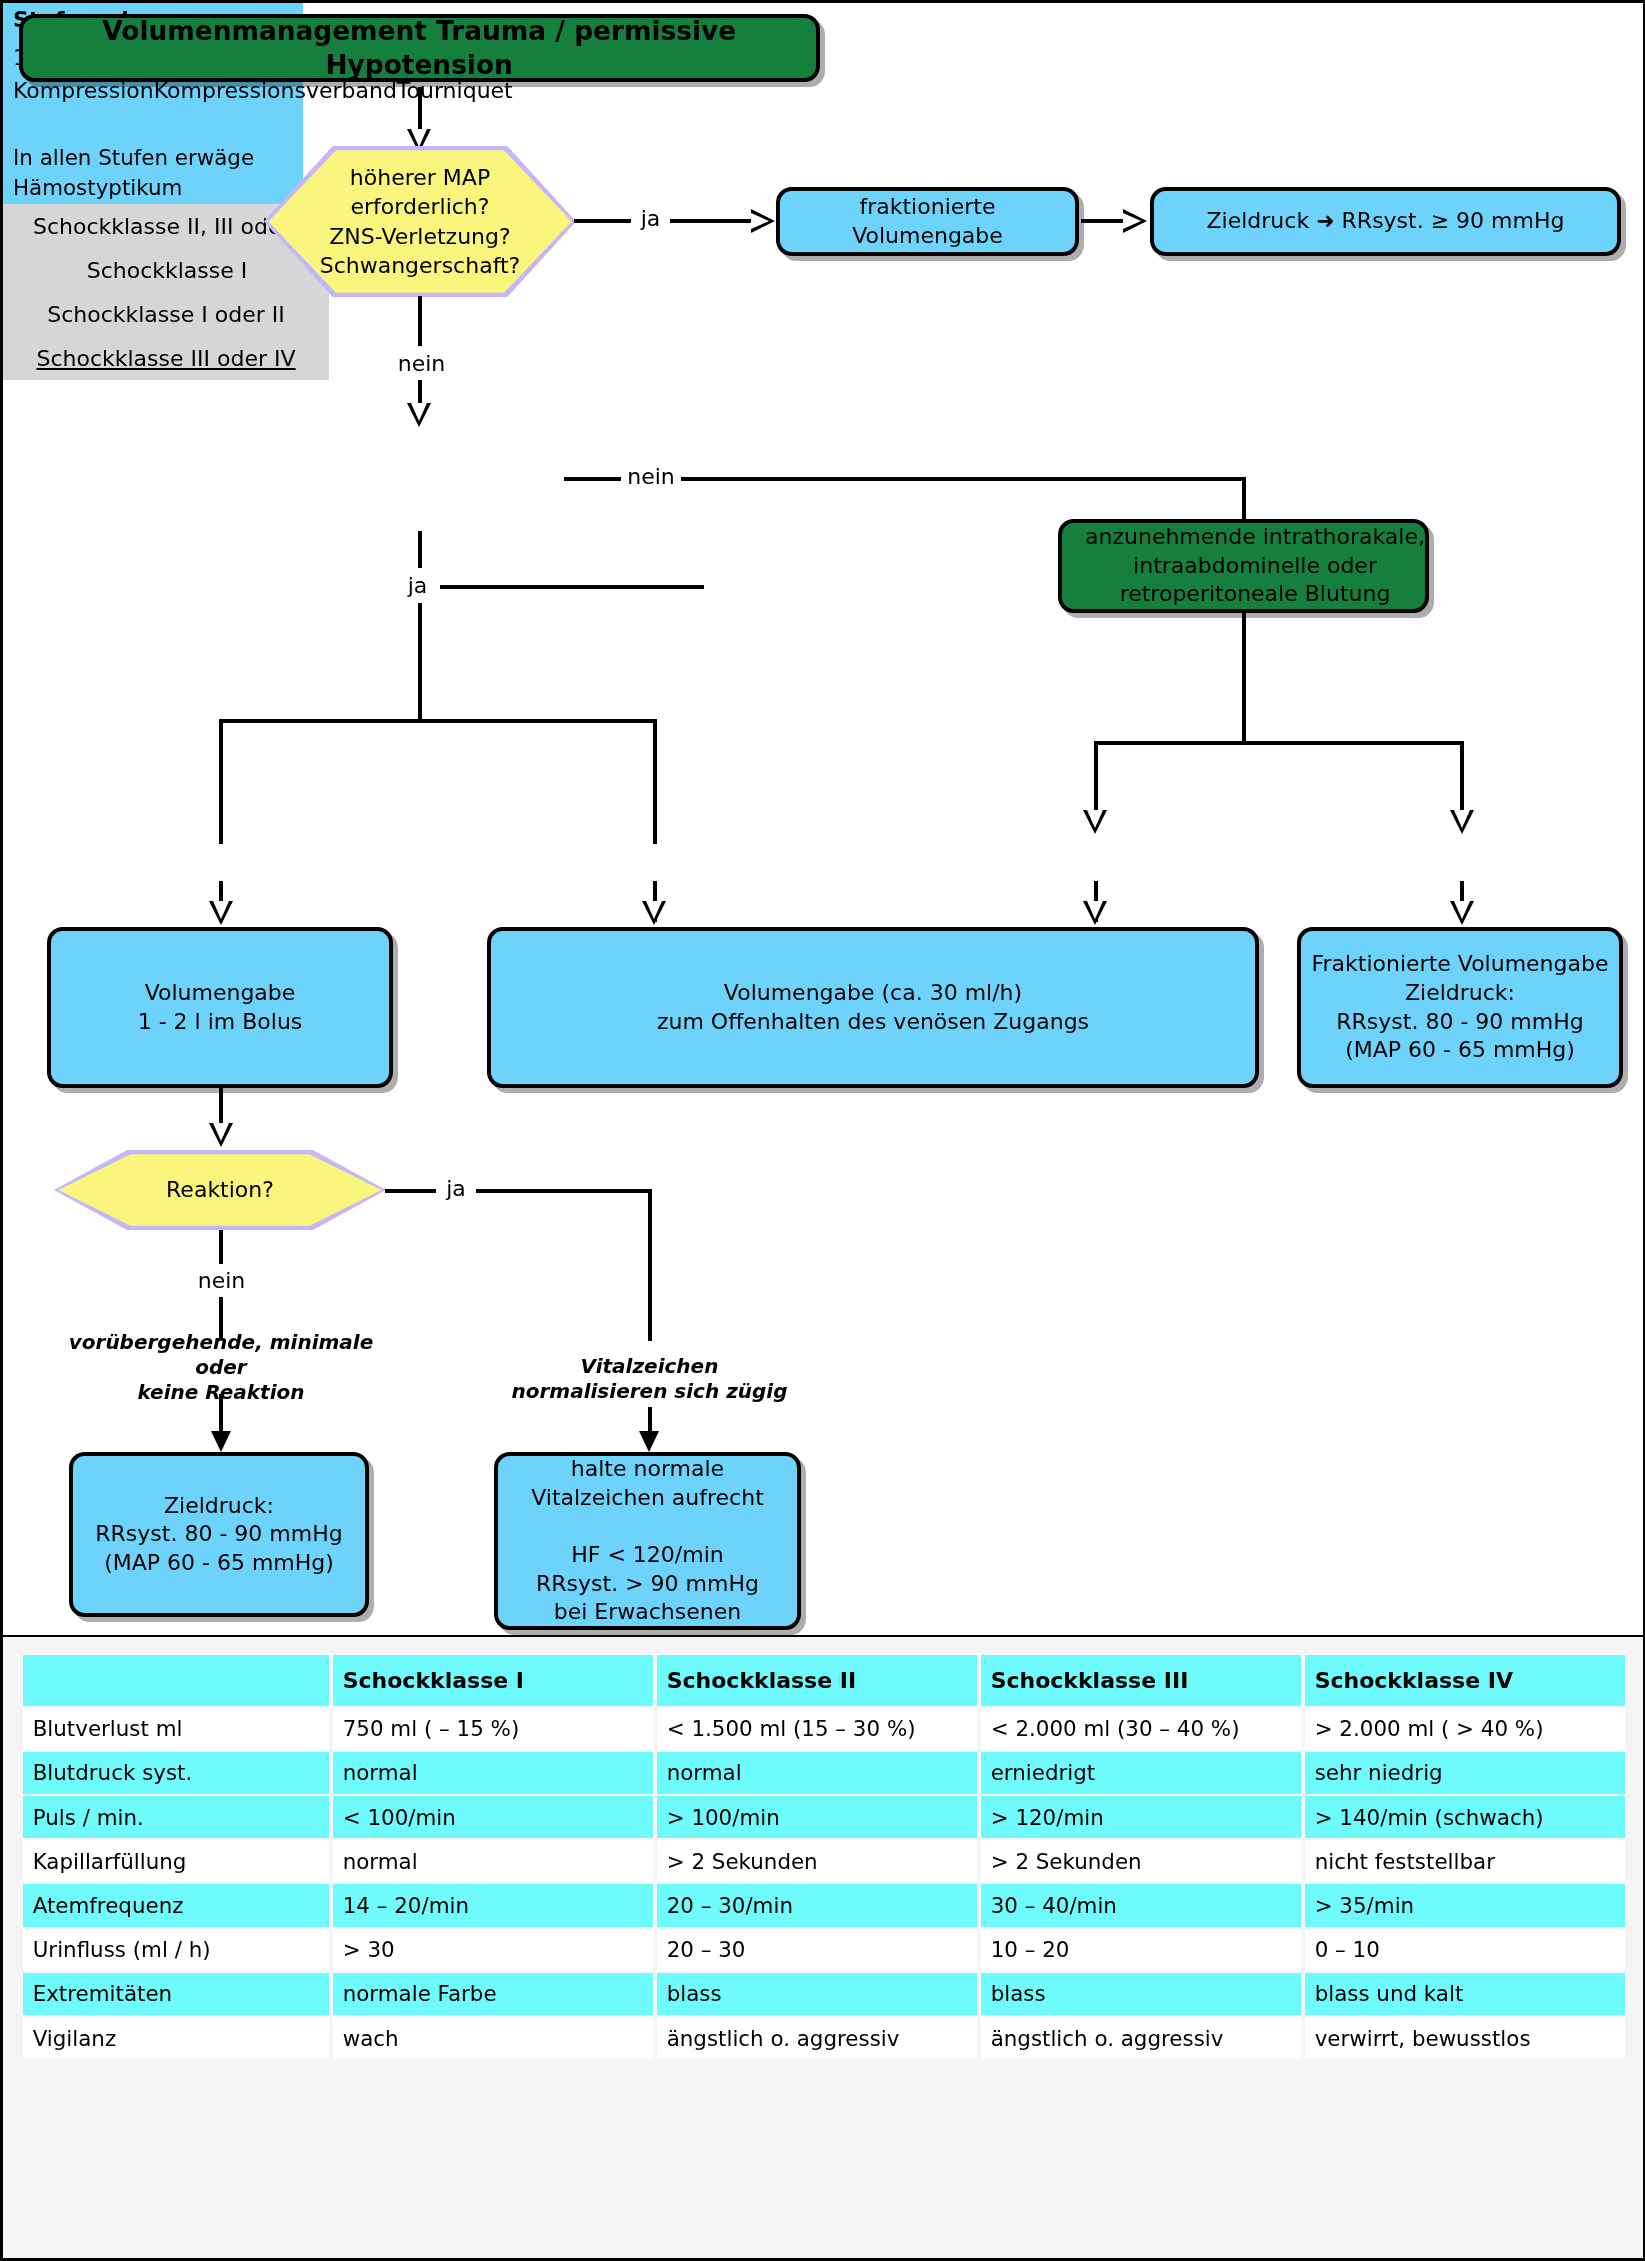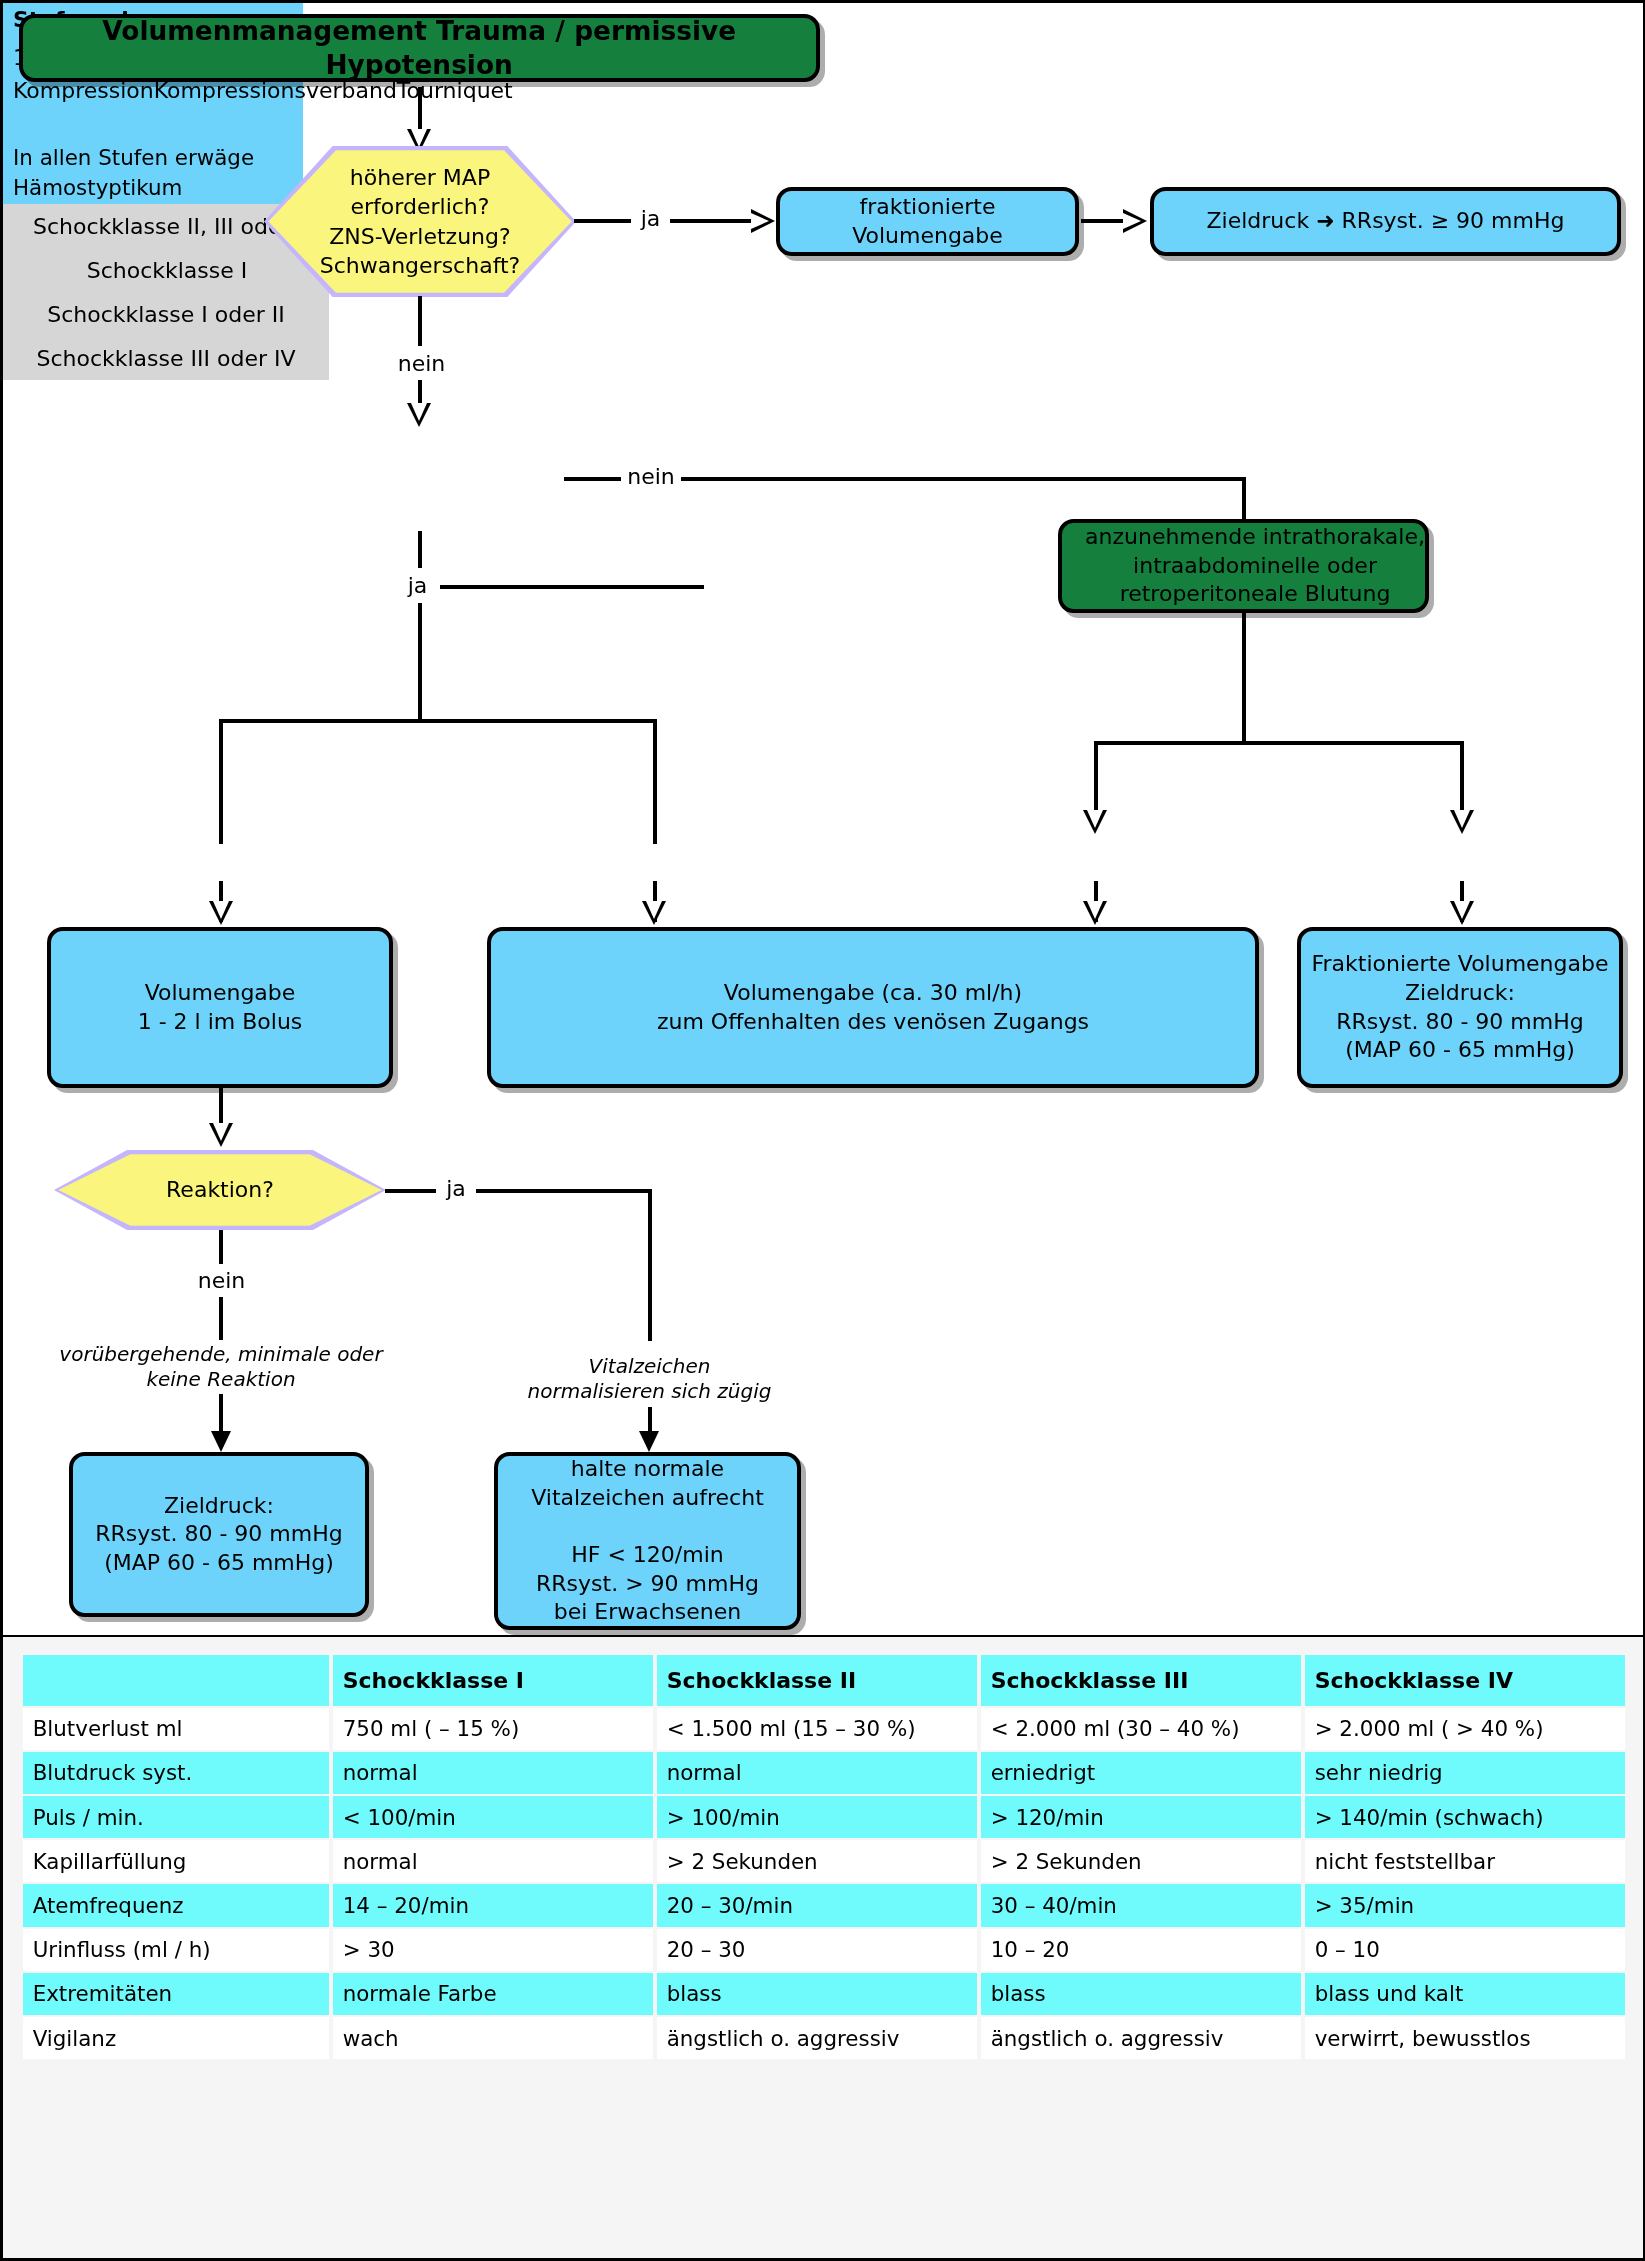--- a/index.html
+++ b/index.html
@@ -71,21 +71,21 @@
     line-height: 1.38;
   }
 
   .lbl {
     position: absolute;
     background: #fff;
     color: #000;
     display: flex; align-items: center; justify-content: center;
     white-space: pre-line; text-align: center; line-height: 1.25;
   }
-  .lbl-i { font-style: italic; font-weight: normal; }
+  .lbl-i { font-style: italic; font-weight: bold; }
 
   
   .ln-h { position: absolute; background: #000; height: 3.6px; }
   .ln-v { position: absolute; background: #000; width: 3.6px; }
   .arrow-d {           
     position: absolute;
     width: 0; height: 0;
   }
   .arrow-d i {
     position:absolute; left:0; top:0;
@@ -282,21 +282,21 @@
 
       <div class="gray" style="left:44px; top:834px; width:346px; height:44px; font-size:22px;">
         <span>Schockklasse II, III oder IV</span>
       </div>
       <div class="gray" style="left:484px; top:834px; width:328px; height:44px; font-size:22px;">
         <span>Schockklasse I</span>
       </div>
       <div class="gray" style="left:930px; top:834px; width:326px; height:44px; font-size:22px;">
         <span>Schockklasse I oder II</span>
       </div>
-      <div class="gray" style="left:1294px; top:834px; width:326px; height:44px; font-size:22px;">
+      <div class="gray" style="left:1294px; top:834px; width:326px; height:44px; font-size:22px;text-decoration:underline;">
         <span>Schockklasse III oder IV</span>
       </div>
 
       <div class="ln-v" style="left:216px; top:878px; height:41px;"></div>
       <div class="arrow-d" style="left:206px; top:898px;">
           <i></i>
           <b></b>
         </div>
       <div class="ln-v" style="left:650px; top:878px; height:41px;"></div>
       <div class="arrow-d" style="left:639px; top:898px;">

